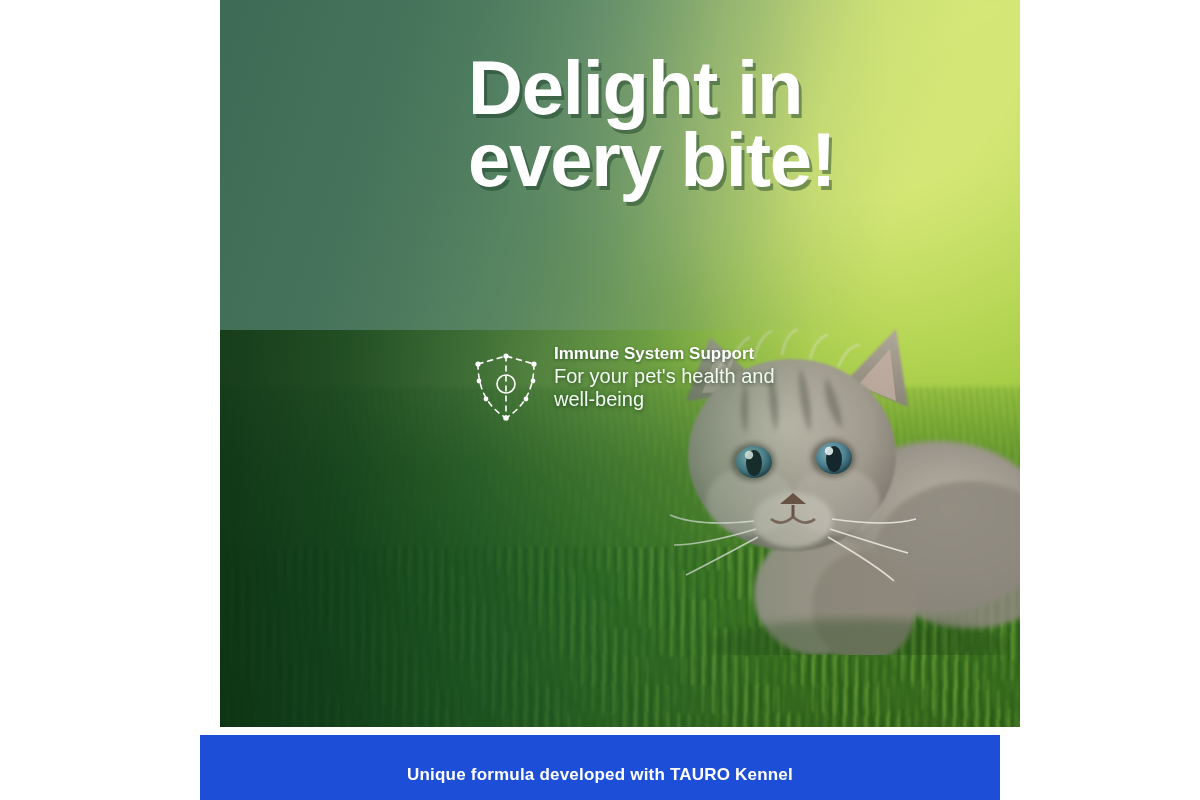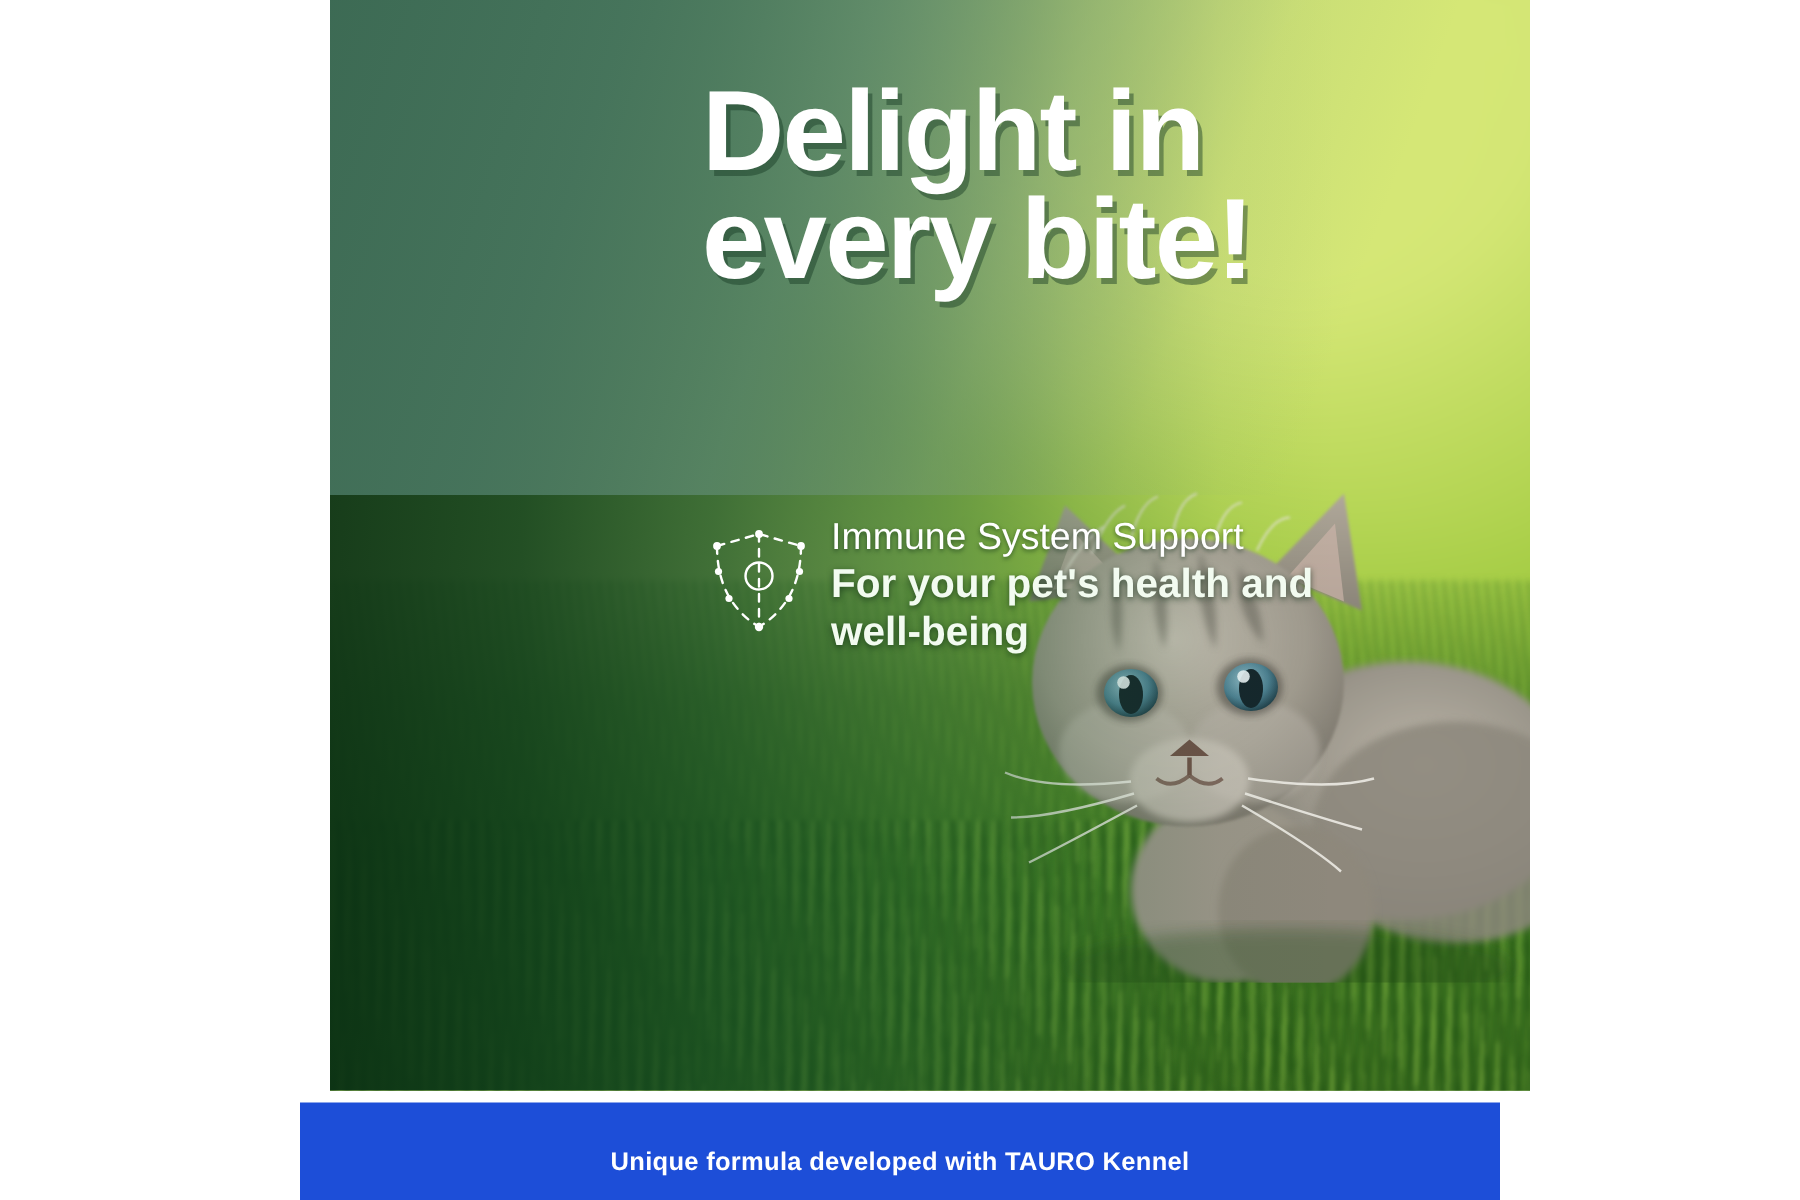--- a/index.html
+++ b/index.html
@@ -162,30 +162,30 @@
   }
   .feature-icon {
     position: absolute;
     left: 0;
     top: 4px;
     width: 76px;
     height: 76px;
   }
   .feature-icon svg { display: block; width: 100%; height: 100%; }
   .feature-title {
-    font-size: 25px;
-    font-weight: 400;
+    font-size: 17px;
+    font-weight: 700;
     color: #ffffff;
     line-height: 1.15;
     margin-bottom: 1px;
     text-shadow: 0 1px 3px rgba(10,40,18,0.55);
   }
   .feature-desc {
-    font-size: 27px;
-    font-weight: 700;
+    font-size: 20px;
+    font-weight: 400;
     color: #f2fbf0;
     line-height: 1.18;
     text-shadow: 0 1px 4px rgba(10,40,18,0.65);
     white-space: pre-line;
   }
 
   
   .feature.row-2 .feature-icon { top: 12px; left: -6px; width: 92px; height: 64px; }
   .feature.row-2 { padding-left: 86px; }
   .feature.row-3 .feature-icon { top: 6px; left: 2px; width: 76px; height: 76px; }

